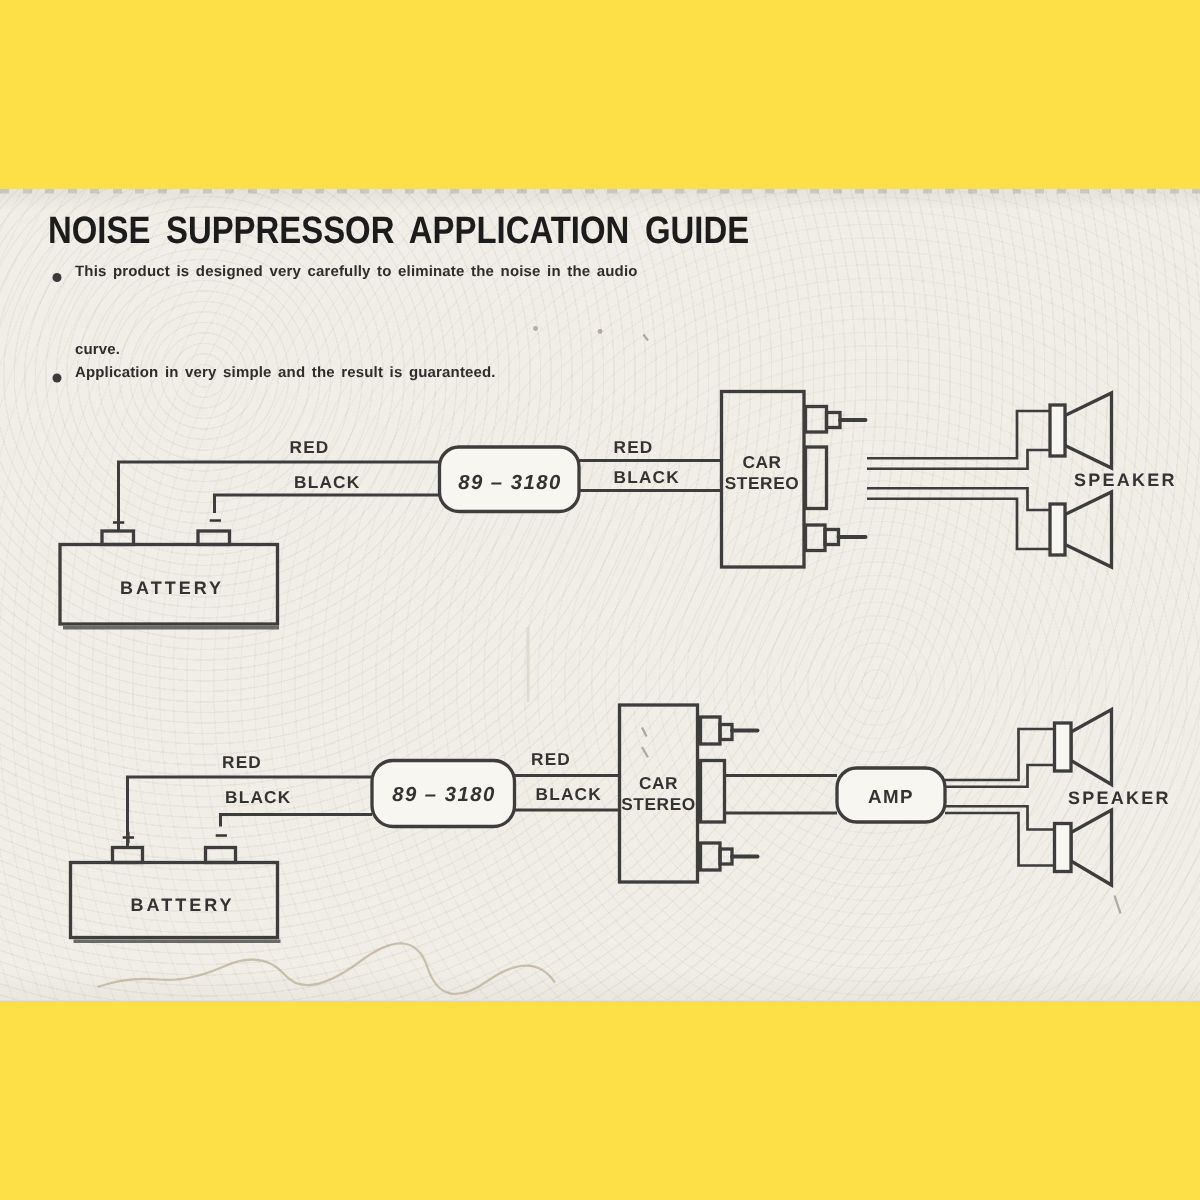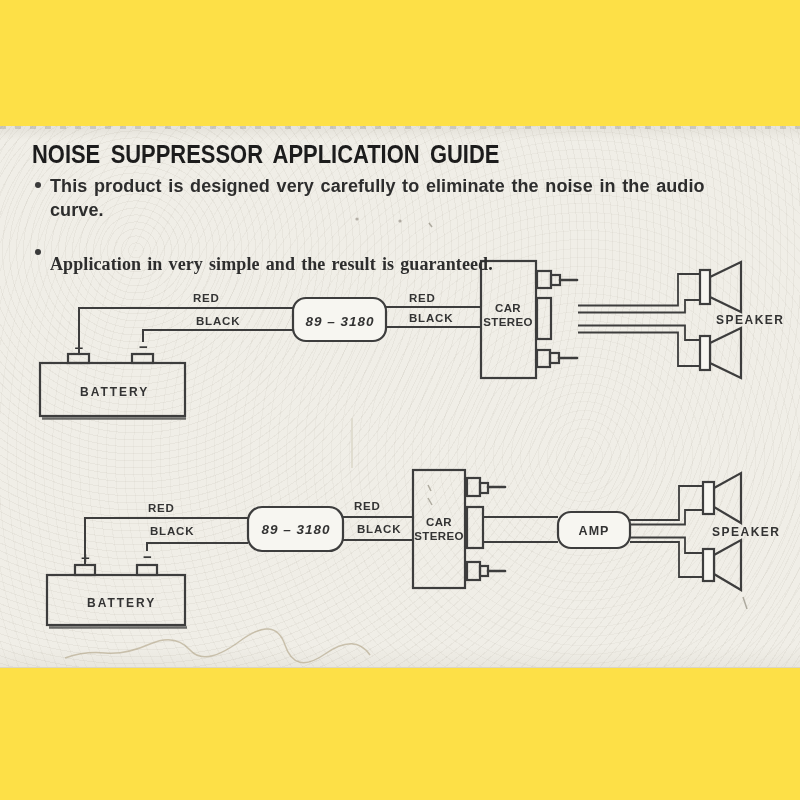--- a/index.html
+++ b/index.html
@@ -25,21 +25,21 @@
     content:"";position:absolute;top:0;left:0;right:0;height:3px;opacity:.25;
     background:repeating-linear-gradient(90deg, rgba(90,85,70,.8) 0 6px, transparent 6px 15px);
   }
   .title{
     position:absolute;left:32px;top:140px;white-space:nowrap;
     font-size:25.5px;font-weight:700;color:#1c1c1c;letter-spacing:0px;word-spacing:5px;
   }
   .title .squeeze{display:inline-block;transform:scaleX(.86);transform-origin:0 50%;}
   .dot{position:absolute;width:6px;height:6px;border-radius:50%;background:#3a3a3a;}
   .bline{
-    position:absolute;white-space:nowrap;font-size:18px;font-weight:700;
+    position:absolute;white-space:nowrap;font-size:10px;font-weight:700;
     letter-spacing:.1px;word-spacing:1.5px;color:var(--text);
   }
   svg.diagrams{position:absolute;left:0;top:0;z-index:2;color:var(--ink);}
   svg.diagrams text{font-family:"Liberation Sans",sans-serif;font-weight:700;fill:#333333;}
   svg.diagrams .lbl{font-size:11.5px;letter-spacing:.8px;}
   svg.diagrams .batlbl{font-size:12px;letter-spacing:2px;}
   svg.diagrams .stereolbl{font-size:11.5px;letter-spacing:.4px;text-anchor:middle;}
   svg.diagrams .spklbl{font-size:12px;letter-spacing:1.5px;}
   svg.diagrams .amplbl{font-size:12.5px;letter-spacing:1px;text-anchor:middle;}
   svg.diagrams .partlbl{font-size:13.5px;font-style:italic;letter-spacing:1px;text-anchor:middle;}
@@ -59,24 +59,24 @@
 <div class="page">
 
   <div class="paper"></div>
 
   <div class="title" style="z-index:3;">
     <span class="squeeze">NOISE SUPPRESSOR APPLICATION GUIDE</span>
   </div>
 
   <span class="dot" style="left:35px;top:182px;z-index:3;"></span>
   <div class="bline" style="left:50px;top:176px;z-index:3;">This product is designed very carefully to eliminate the noise in the audio</div>
-  <div class="bline" style="left:50px;top:200px;z-index:3;">curve.</div>
+  <div class="bline" style="left:50px;top:228px;z-index:3;">curve.</div>
 
   <span class="dot" style="left:35px;top:249px;z-index:3;"></span>
-  <div class="bline" style="left:50px;top:254px;z-index:3;font-family:Liberation Serif, serif;">Application in very simple and the result is guaranteed.</div>
+  <div class="bline" style="left:50px;top:243px;z-index:3;">Application in very simple and the result is guaranteed.</div>
 
   <svg class="diagrams" width="800" height="800" viewBox="0 0 800 800">
 
     <g>
 
       <g>
         <rect class="stroke" x="40" y="363" width="145" height="53"></rect>
         <path class="shadow" d="M42,418.5 H186"></path>
         <rect class="stroke" x="68" y="354" width="21" height="9"></rect>
         <rect class="stroke" x="132" y="354" width="21" height="9"></rect>

